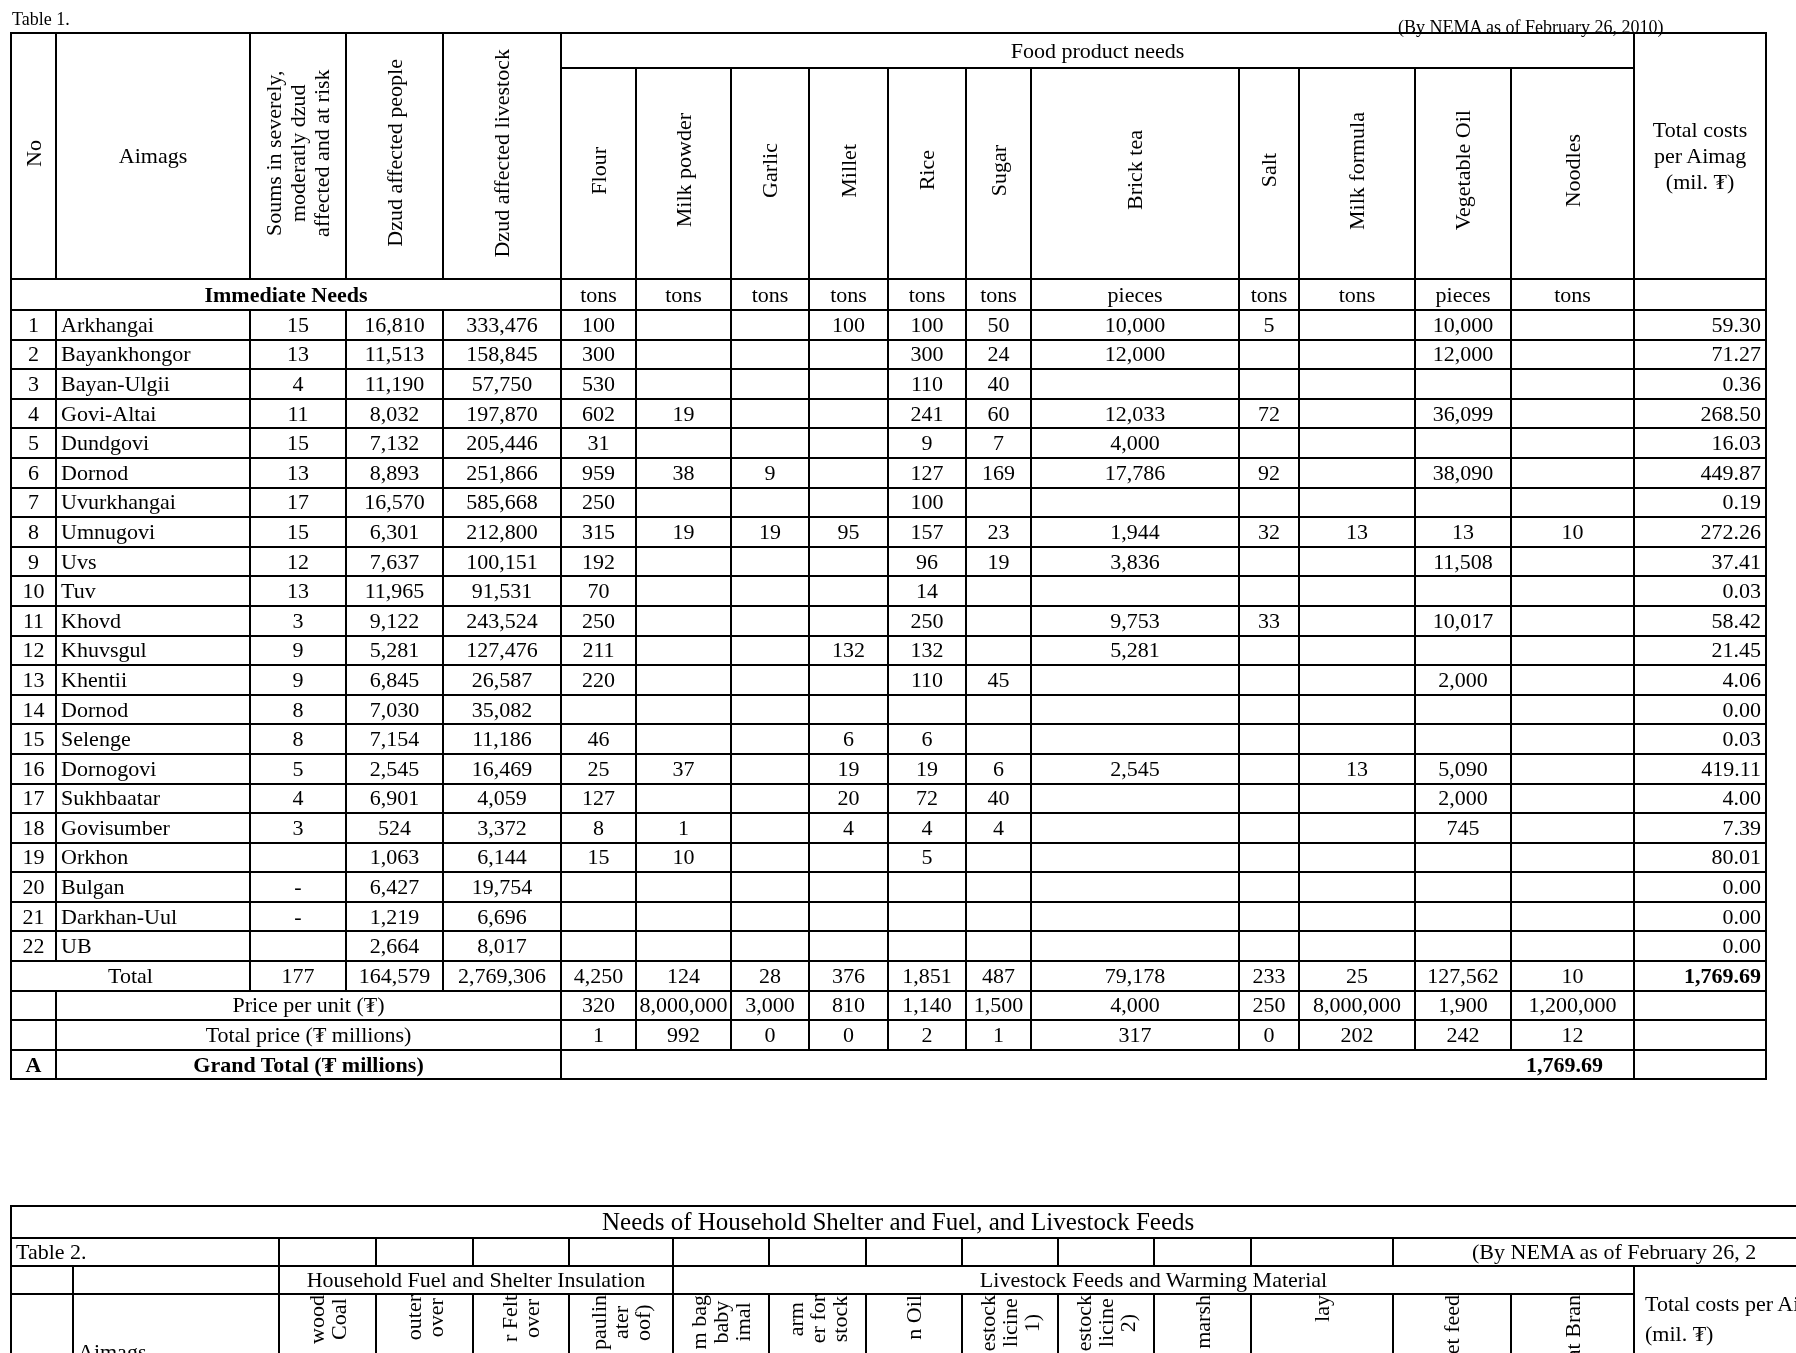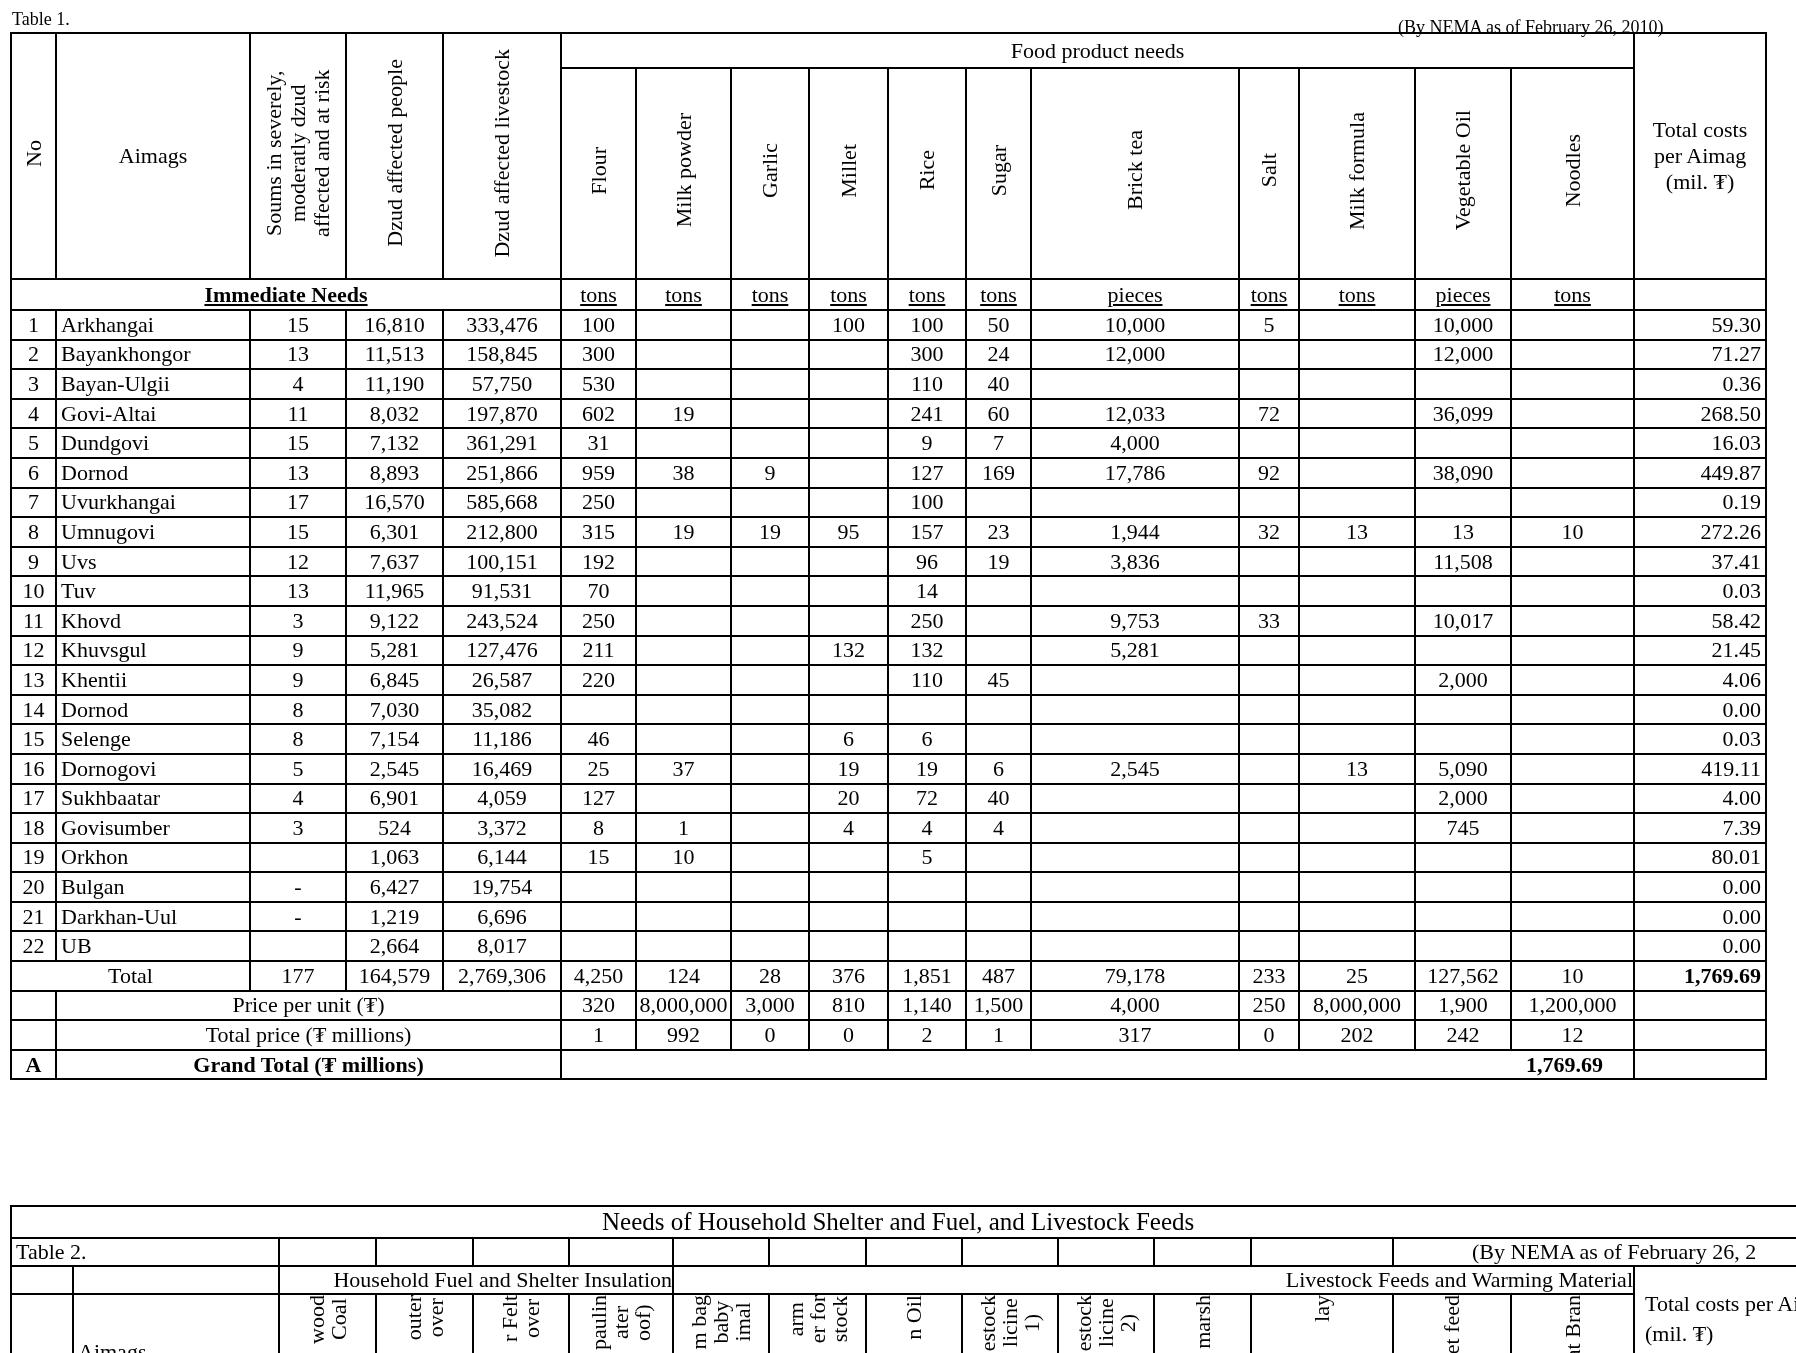--- a/index.html
+++ b/index.html
@@ -5,32 +5,32 @@
   html, body { margin:0; padding:0; background:#fff; }
   body { width:1796px; height:1353px; overflow:hidden; position:relative;
          font-family:"Liberation Serif", "DejaVu Serif", serif; color:#000; }
   .cap { position:absolute; font-size:18px; line-height:22px; white-space:nowrap; }
   table { border-collapse:collapse; position:absolute; table-layout:fixed; }
   td, th { border:2.5px solid #000; padding:0; font-weight:normal; font-size:22px;
            text-align:center; vertical-align:middle; white-space:nowrap; overflow:hidden; }
   #t1 { left:10px; top:32px; width:1755px; }
   #t1 tr.hgrp td { height:33px;font-family:Liberation Serif, serif; }
   #t1 tr.hcol td { height:209px; }
-  #t1 tr.units td { height:29px;text-decoration:underline; }
+  #t1 tr.units td { height:29px; }
   #t1 tr.row td { height:27.6px; line-height:26px; }
   .vert { writing-mode:vertical-rl; transform:rotate(180deg); display:inline-block;
           line-height:24px; text-align:center; }
   .left { text-align:left; padding-left:4px; }
   .right { text-align:right; padding-right:4px; }
   .bold { font-weight:bold; }
   #t2 { left:10px; top:1205px; width:1850px; }
   #t2 td { font-size:22px; }
   #t2 tr.title td { height:30px; font-size:25px; }
   #t2 tr.sub td { height:24px; }
-  #t2 tr.grp td { height:25px;text-align:right; }
+  #t2 tr.grp td { height:25px; }
   #t2 tr.hdr td { height:120px; vertical-align:top; }
   .v2 { writing-mode:vertical-rl; transform:rotate(180deg); display:inline-block; line-height:22px; padding-top:0; }
 </style>
 </head>
 <body>
 
 <div class="cap" style="left:12px;top:8px;">Table 1.</div>
 <div class="cap" style="left:1398px;top:16px;">(By NEMA as of February 26, 2010)</div>
 
 <table id="t1">
@@ -167,21 +167,21 @@
         <td></td>
         <td>36,099</td>
         <td></td>
         <td class="right">268.50</td>
       </tr>
       <tr class="row">
         <td>5</td>
         <td class="left">Dundgovi</td>
         <td>15</td>
         <td>7,132</td>
-        <td>361,291</td>
+        <td>205,446</td>
         <td>31</td>
         <td></td>
         <td></td>
         <td></td>
         <td>9</td>
         <td>7</td>
         <td>4,000</td>
         <td></td>
         <td></td>
         <td></td>

